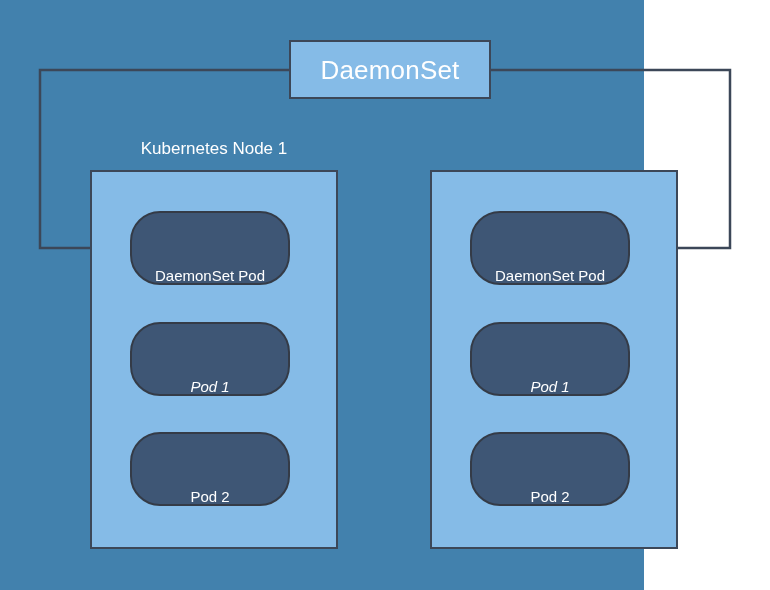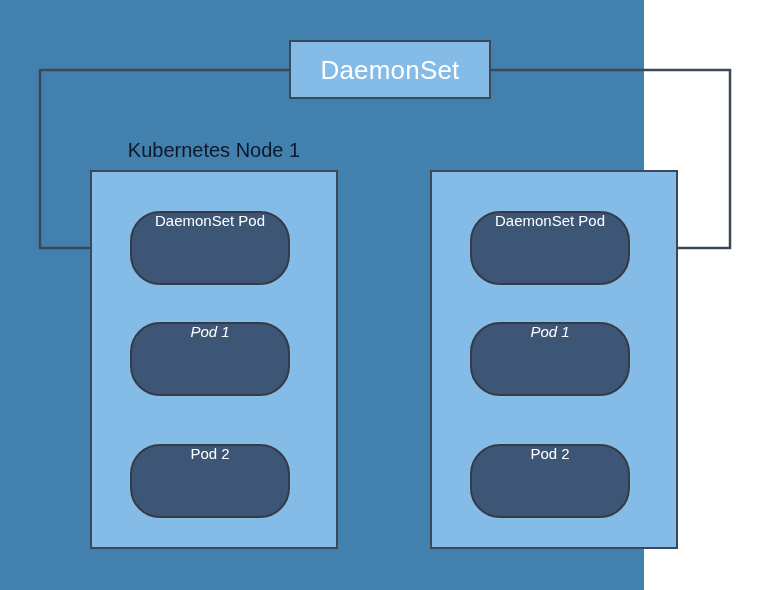--- a/index.html
+++ b/index.html
@@ -44,22 +44,22 @@
   .ds-box-label {
     color: #ffffff;
     font-size: 26px;
     line-height: 1;
     letter-spacing: 0.2px;
     white-space: nowrap;
   }
   
   .node-title {
     position: absolute;
-    color: #0f172a;
-    font-size: 20px;
+    color: #ffffff;
+    font-size: 17px;
     line-height: 1;
     white-space: nowrap;
     text-align: center;
     z-index: 3;
   }
   .node-box {
     position: absolute;
     top: 170px;
     width: 248px;
     height: 379px;
@@ -75,35 +75,35 @@
   
   .pod {
     position: absolute;
     width: 160px;
     height: 74px;
     box-sizing: border-box;
     background: #3e5675;
     border: 2px solid #343b47;
     border-radius: 30px;
     display: flex;
-    align-items: flex-start;
+    align-items: flex-end;
     justify-content: center;
     z-index: 2;
   }
   .pod-label {
     color: #ffffff;
     font-size: 15px;
     line-height: 1;
     white-space: nowrap;
   }
   .col-1 { left: 130px; }
   .col-2 { left: 470px; }
   .row-1 { top: 211px; }
   .row-2 { top: 322px; font-style: italic; }
-  .row-3 { top: 444px; }
+  .row-3 { top: 432px; }
 </style>
 </head>
 <body>
 
 <div id="canvas">
 
   <svg class="svg-layer" viewBox="0 0 770 590" width="770" height="590" xmlns="http://www.w3.org/2000/svg">
     <g fill="none" stroke="#3c4758" stroke-width="2.5" stroke-linecap="square">
 
       <path d="M 289 70 L 40 70 L 40 248 L 113 248"></path>

